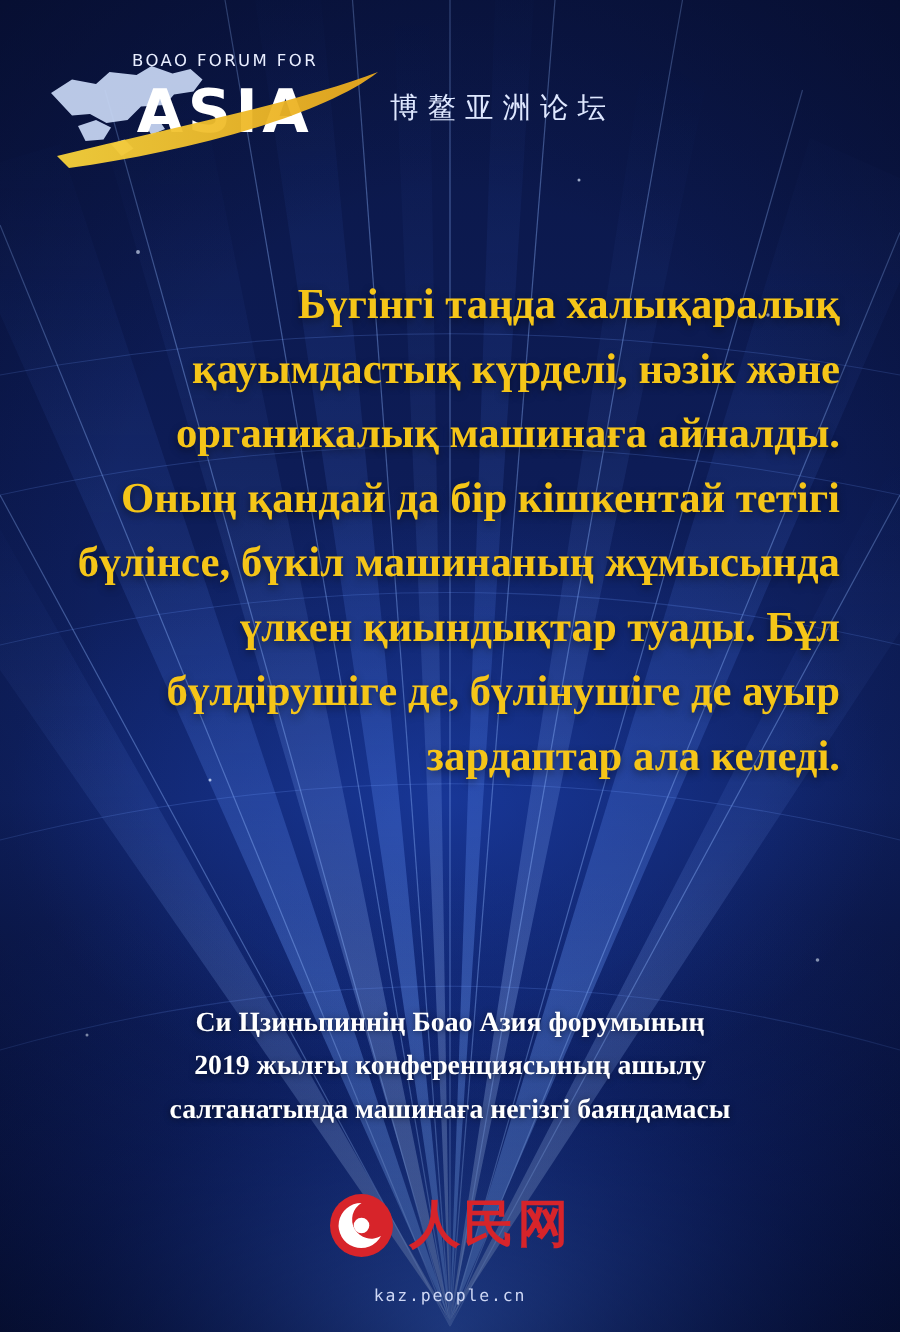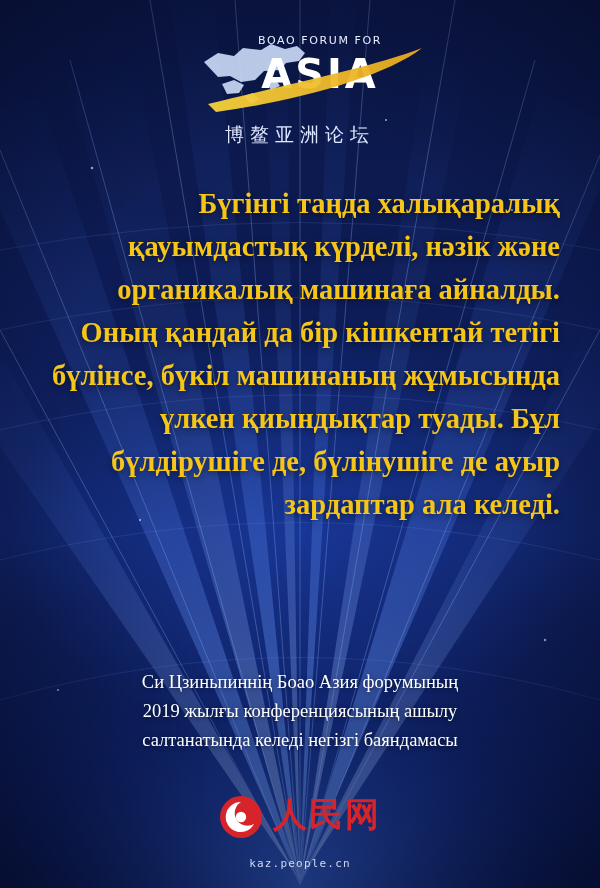--- a/index.html
+++ b/index.html
@@ -36,21 +36,20 @@
     background: radial-gradient(ellipse 520px 600px at 50% 45%, rgba(0,0,0,0) 45%, rgba(3,7,30,0.65) 100%);
     pointer-events: none;
   }
 
   
   .logo-wrap {
     position: absolute;
     left: 0; right: 0;
     top: 22px;
     display: flex;
-    flex-direction: column;
     align-items: center;
   }
   .logo-graphic {
     position: relative;
     width: 260px;
     height: 96px;
   }
   .logo-cn {
     margin-top: 4px;
     color: #dfe8ff;
@@ -77,21 +76,21 @@
 
   
   .caption {
     position: absolute;
     left: 34px;
     right: 34px;
     top: 668px;
     color: #ffffff;
     font-size: 18.5px;
     line-height: 29px;
-    font-weight: normal;
+    font-weight: bold;
     text-align: center;
     font-family: "Liberation Serif", serif;
     text-shadow: 0 1px 4px rgba(0,0,0,0.5);
   }
 
   
   .footer {
     position: absolute;
     left: 0; right: 0;
     bottom: 18px;
@@ -108,21 +107,21 @@
   .brand-mark {
     width: 44px;
     height: 44px;
     position: relative;
   }
   .brand-name {
     color: #d7242a;
     font-size: 34px;
     font-weight: bold;
     letter-spacing: 2px;
-    font-family: Liberation Mono, monospace;
+    font-family: Liberation Serif, serif;
     line-height: 1;
   }
   .brand-url {
     margin-top: 18px;
     color: #cfd8f5;
     font-size: 11px;
     letter-spacing: 1.2px;
     font-family: "DejaVu Sans Mono", monospace;
   }
 </style>
@@ -223,21 +222,21 @@
       </svg>
     </div>
     <div class="logo-cn">博鳌亚洲论坛</div>
   </div>
 
   <div class="quote">Бүгінгі таңда халықаралық қауымдастық күрделі, нәзік және органикалық машинаға айналды. Оның қандай да бір кішкентай тетігі бүлінсе, бүкіл машинаның жұмысында үлкен қиындықтар туады. Бұл бүлдірушіге де, бүлінушіге де ауыр зардаптар ала келеді.</div>
 
   <div class="caption">
     <div>Си Цзиньпиннің Боао Азия форумының</div>
     <div>2019 жылғы конференциясының ашылу</div>
-    <div>салтанатында келеді негізгі баяндамасы</div>
+    <div>салтанатында машинаға негізгі баяндамасы</div>
   </div>
 
   <div class="footer">
     <div class="brand-row">
       <div class="brand-mark">
         <svg viewBox="0 0 44 44" width="44" height="44">
           <circle cx="22" cy="22" r="21" fill="#d7242a"></circle>
           <path d="M22 7 a15 15 0 1 0 13 22 a11.5 11.5 0 1 1 -13 -22 z" fill="#ffffff"></path>
           <circle cx="22" cy="22" r="5.2" fill="#ffffff"></circle>
         </svg>

